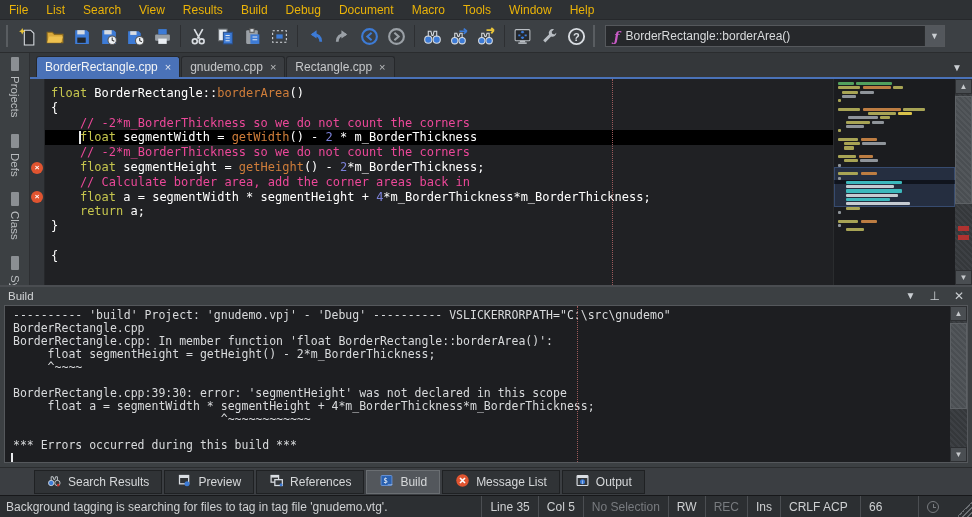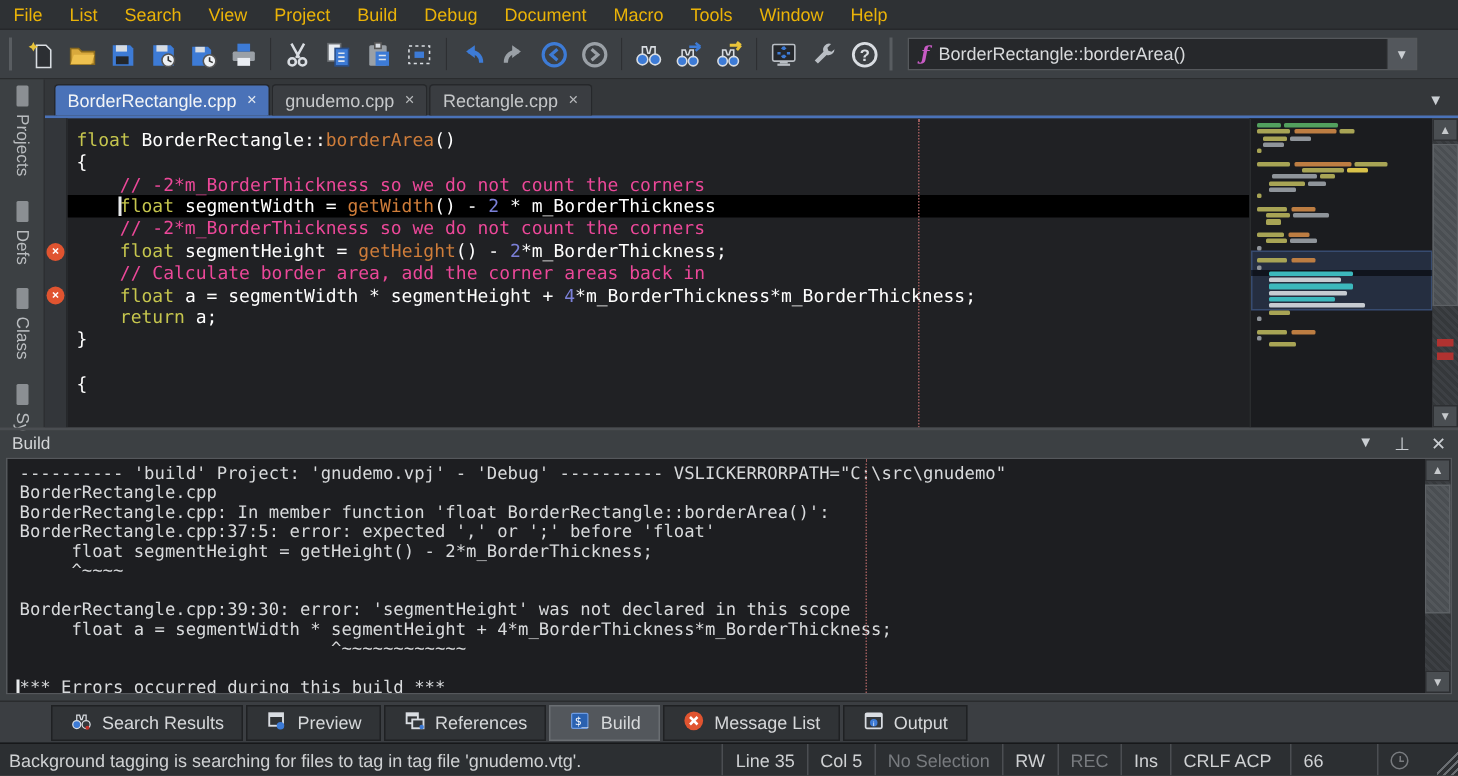--- a/index.html
+++ b/index.html
@@ -87,21 +87,21 @@
   .rgrip { width:14px; background:linear-gradient(135deg, transparent 55%, #6a6e72 55%, #6a6e72 60%, transparent 60%, transparent 70%, #6a6e72 70%, #6a6e72 75%, transparent 75%, transparent 85%, #6a6e72 85%, #6a6e72 90%, transparent 90%); }
 </style>
 </head>
 <body>
 
 <div class="menubar">
     <div class="menu-item">File</div>
     <div class="menu-item">List</div>
     <div class="menu-item">Search</div>
     <div class="menu-item">View</div>
-    <div class="menu-item">Project</div>
+    <div class="menu-item">Results</div>
     <div class="menu-item">Build</div>
     <div class="menu-item">Debug</div>
     <div class="menu-item">Document</div>
     <div class="menu-item">Macro</div>
     <div class="menu-item">Tools</div>
     <div class="menu-item">Window</div>
     <div class="menu-item">Help</div>
   </div>
 
 <div class="toolbar">
@@ -455,21 +455,20 @@
       <span class="bh-ico" style="font-size:12px;">⊥</span>
       <span class="bh-ico" style="font-size:12px;">✕</span>
     </span>
   </div>
   <div class="buildbody">
     <div class="buildtext" id="buildtext">
       <div class="bmargin"></div>
     <div class="bline">---------- 'build' Project: 'gnudemo.vpj' - 'Debug' ---------- VSLICKERRORPATH="C:\src\gnudemo"</div>
         <div class="bline">BorderRectangle.cpp</div>
         <div class="bline">BorderRectangle.cpp: In member function 'float BorderRectangle::borderArea()':</div>
-        <div class="bline">BorderRectangle.cpp:37:5: error: expected ',' or ';' before 'float'</div>
         <div class="bline">     float segmentHeight = getHeight() - 2*m_BorderThickness;</div>
         <div class="bline">     ^~~~~</div>
         <div class="bline">&nbsp;</div>
         <div class="bline">BorderRectangle.cpp:39:30: error: 'segmentHeight' was not declared in this scope</div>
         <div class="bline">     float a = segmentWidth * segmentHeight + 4*m_BorderThickness*m_BorderThickness;</div>
         <div class="bline">                              ^~~~~~~~~~~~~</div>
         <div class="bline">&nbsp;</div>
         <div class="bline">*** Errors occurred during this build ***</div>
         <div class="bcaret" style="top: 147px;"></div>
       </div>

